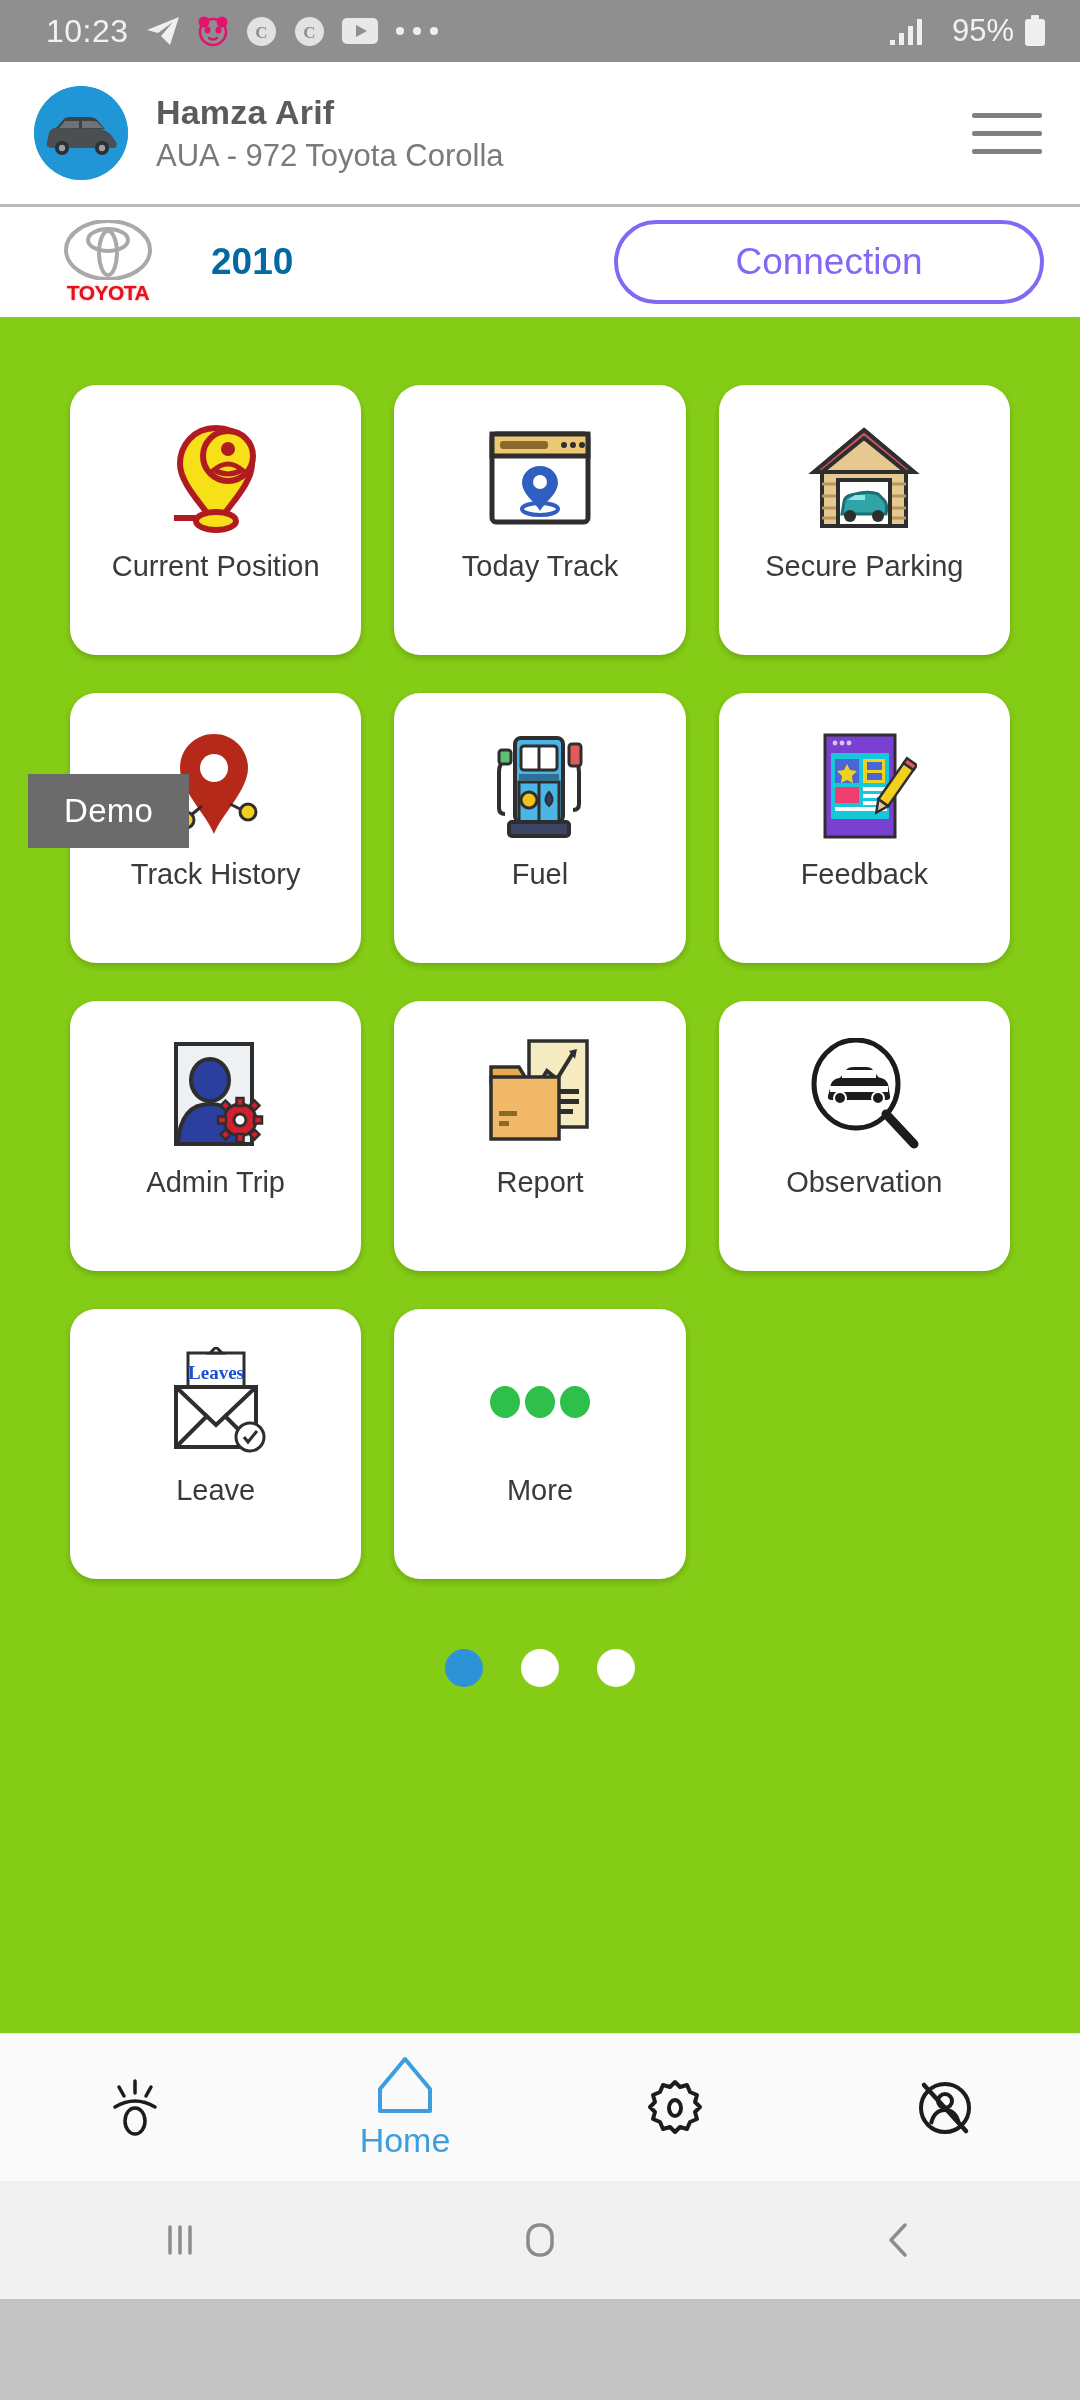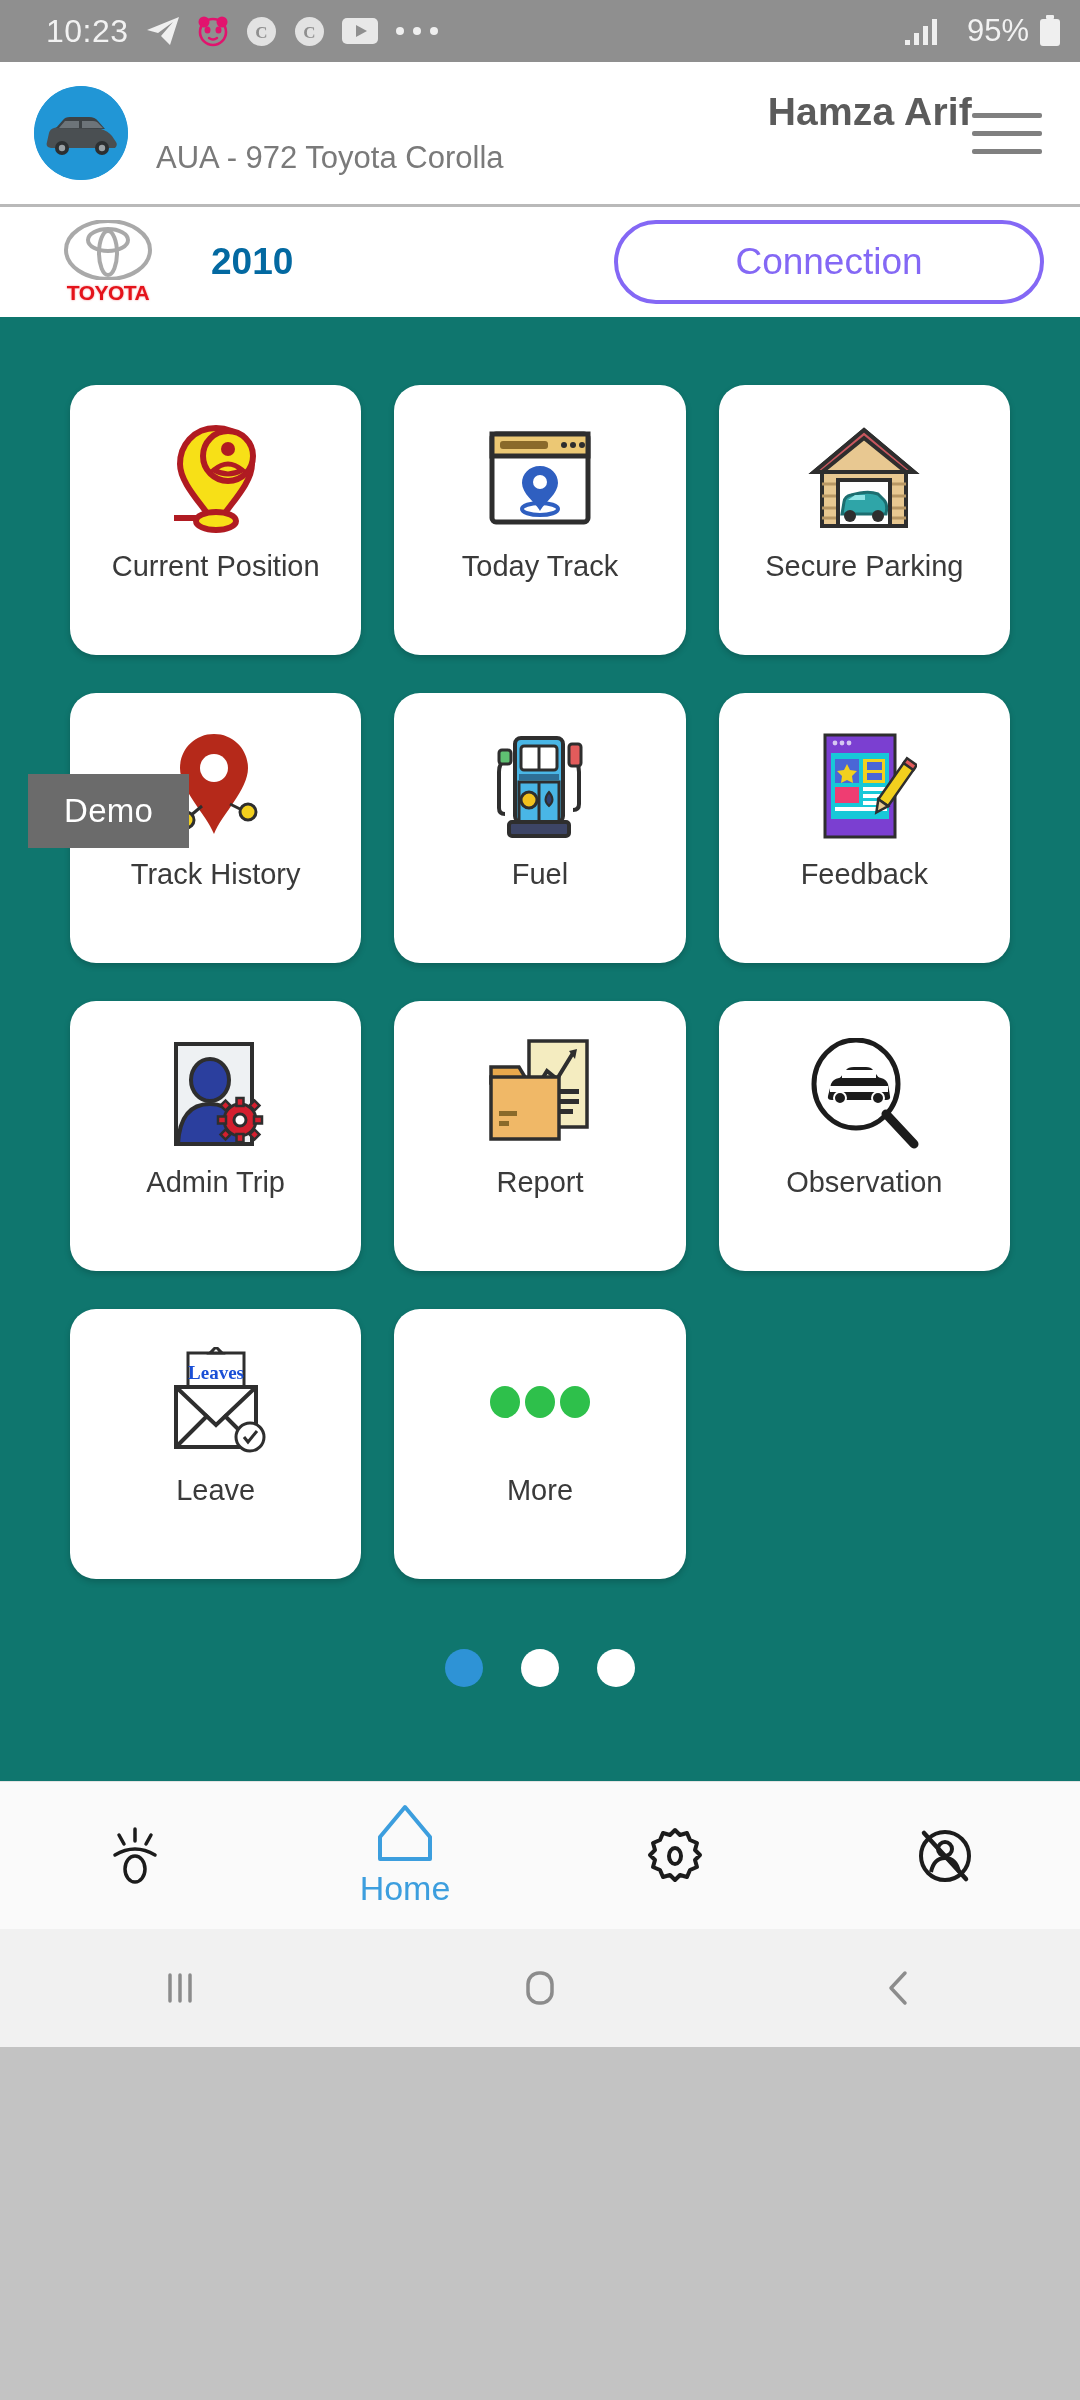--- a/index.html
+++ b/index.html
@@ -8,21 +8,21 @@
     font-family:"Liberation Sans", sans-serif;
     background:#c3c3c3;
     overflow:hidden;
     position:relative;
   }
 
   
   .statusbar{
     height:62px; background:#8f8f8f;
     display:flex; align-items:center;
-    padding:0 19px 0 46px; color:#f2f2f2;
+    padding:0 34px 0 46px; color:#f2f2f2;
   }
   .sb-time{ font-size:32px; letter-spacing:.5px; font-weight:400; }
   .sb-left{ display:flex; align-items:center; gap:17px; flex:1; }
   .sb-right{ display:flex; align-items:center; gap:10px; }
   .sb-pct{ font-size:31px;margin-left:16px; }
   .ico-plane svg, .ico-panda svg, .ico-c svg, .ico-yt svg,
   .ico-dots svg, .ico-sig svg, .ico-batt svg { display:block; }
 
   
   .appbar{
@@ -31,21 +31,21 @@
     border-bottom:3px solid #b9b9b9;
   }
   .avatar{
     width:94px; height:94px; border-radius:50%;
     background:#2196d6; flex:0 0 94px;
     display:flex; align-items:center; justify-content:center;
     overflow:hidden; position:relative;
   }
   .avatar svg{ display:block; }
   .usertext{ margin-left:28px; flex:1; display:flex; flex-direction:column; gap:6px; }
-  .uname{ font-size:39px; color:#5b5b5b; font-weight:600; letter-spacing:.2px;text-align:right; }
+  .uname{ font-size:34px; color:#5b5b5b; font-weight:600; letter-spacing:.2px; }
   .usub{ font-size:31px; color:#7a7a7a; font-weight:400; }
   .hamburger{ width:74px; display:flex; flex-direction:column; gap:13px; padding-right:4px; }
   .hamburger i{ display:block; height:5px; background:#808080; border-radius:2px; }
 
   
   .vehbar{
     height:110px; background:#ffffff;
     display:flex; align-items:center; padding:0 36px 0 52px;
   }
   .toyota{ width:112px; display:flex; flex-direction:column; align-items:center; }
@@ -59,21 +59,21 @@
   .conn-btn{
     margin-left:auto; width:430px; height:84px;
     border:4px solid #8468f5; border-radius:46px;
     background:#ffffff; color:#8468f5;
     font-size:37px; font-family:"Liberation Sans", sans-serif;
     display:flex; align-items:center; justify-content:center;
     cursor:pointer;
   }
 
   
-  .content{ position:relative; height:1464px; background:#0f766e; }
+  .content{ position:relative; height:1716px; background:#84cc16; }
   .grid{
     padding:68px 70px 0 70px;
     display:grid; grid-template-columns:repeat(3,1fr);
     column-gap:33px; row-gap:38px;
   }
   .tile{
     background:#ffffff; border-radius:26px; height:270px;
     box-shadow:0 3px 6px rgba(0,0,0,.18);
     display:flex; flex-direction:column; align-items:center;
     padding-top:34px; cursor:pointer; position:relative;

